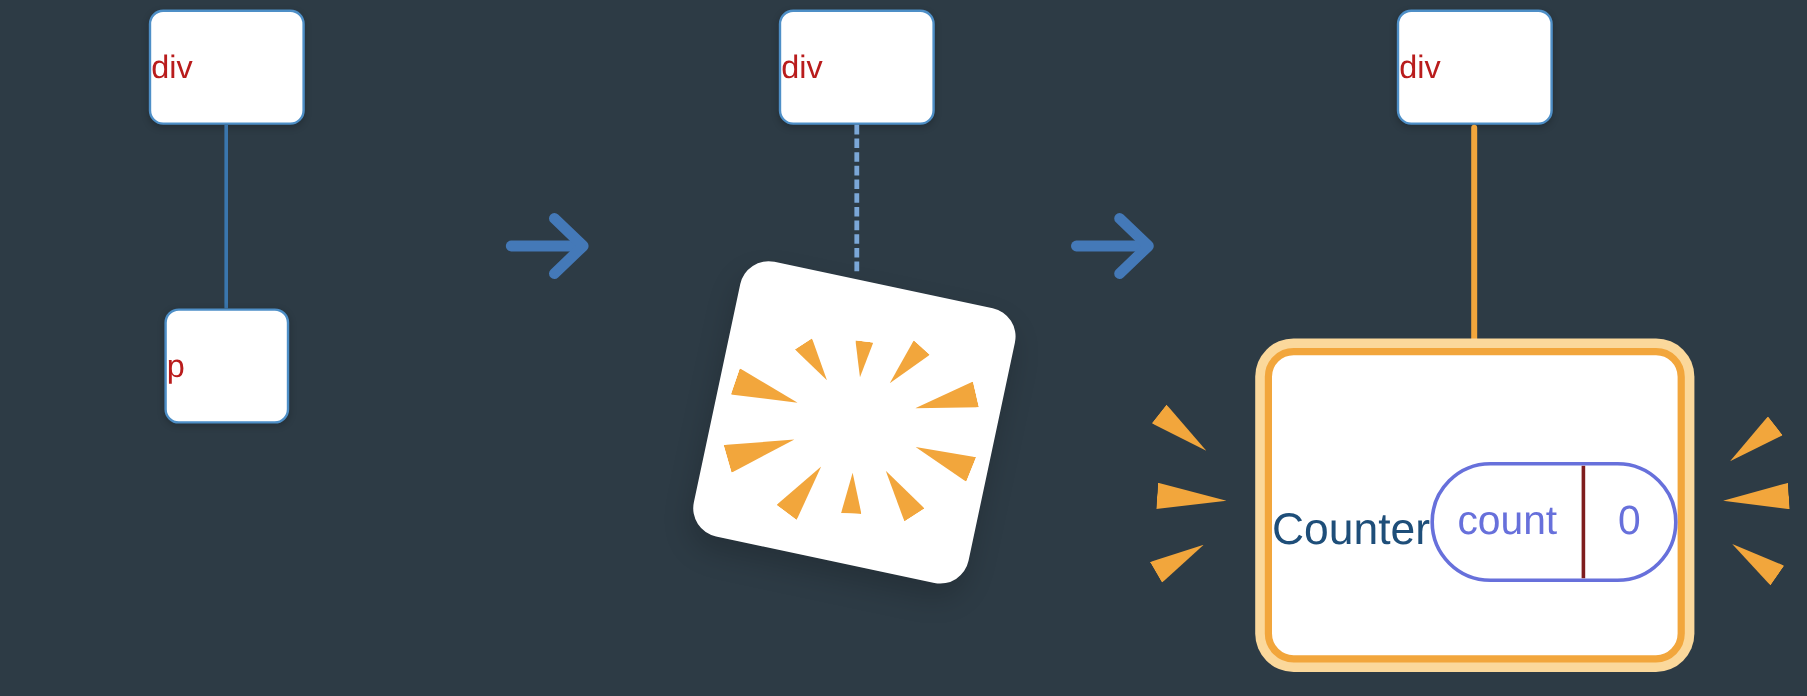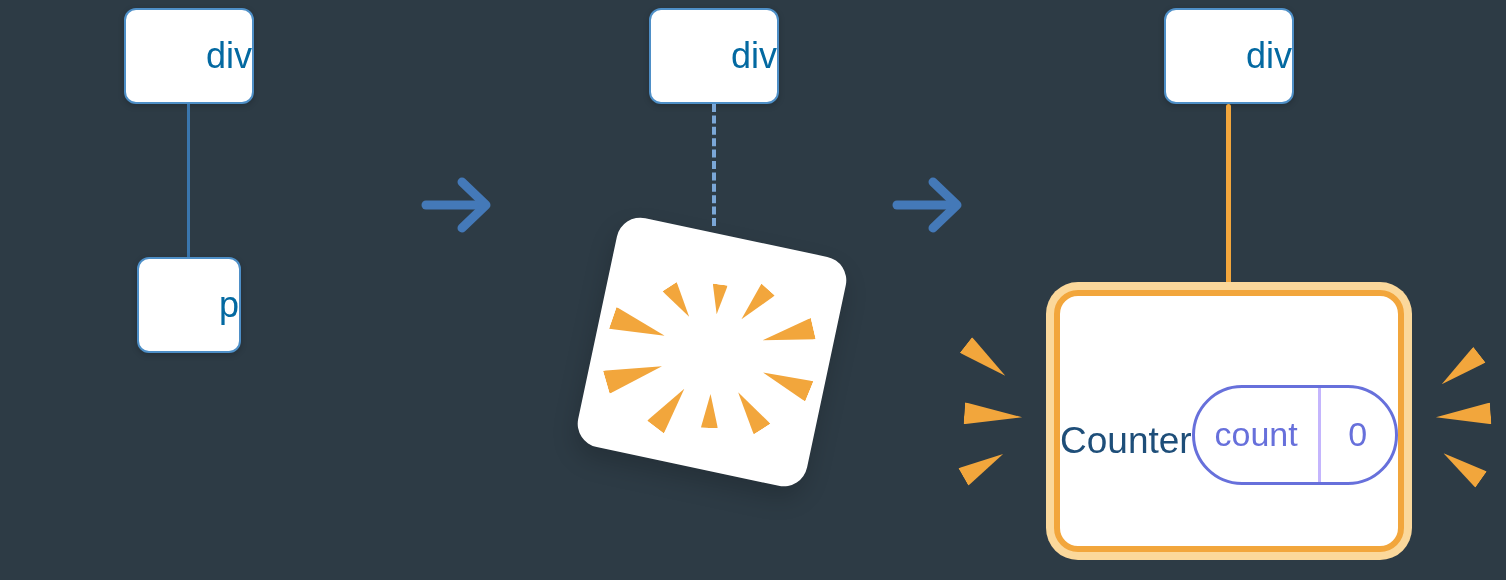--- a/index.html
+++ b/index.html
@@ -4,22 +4,22 @@
 <style>
   html,body { margin:0; padding:0; background:#2D3B45; }
   .canvas {
     position:relative; width:1506px; height:580px;
     background:#2D3B45; overflow:hidden;
     font-family:"Liberation Sans", sans-serif;
   }
   .node {
     position:absolute; background:#ffffff;
     border:2px solid #4E8FC7; border-radius:12px;
-    display:flex; align-items:center; justify-content:flex-end;
-    font-size:36px; font-weight:500; color:#0369a1;
+    display:flex; align-items:center; justify-content:flex-start;
+    font-size:27px; font-weight:500; color:#b91c1c;
     box-shadow:0 2px 6px rgba(0,0,0,0.20);
     box-sizing:border-box;
   }
   .edge { position:absolute; }
   .edge-solid-blue { width:3px; background:#3A76AD; }
   .edge-dashed { width:0; border-left:4px dashed #7BA7D7; }
   .edge-orange { width:5px; background:#F2A63C; border-radius:3px; }
   .arrow-svg { position:absolute; }
   .poof-card {
     position:absolute; left:595px; top:235px; width:234px; height:234px;
@@ -38,21 +38,21 @@
     box-sizing:border-box;
     display:flex; flex-direction:row; align-items:center;
   }
   .counter-title { margin-top:40px; font-size:37px; line-height:42px; font-weight:500; color:#1E4E79; }
   .state-pill {
     margin-top:27px; width:264px; height:100px;
     border:3px solid #6770DB; border-radius:56px;
     display:flex; box-sizing:border-box;
     color:#6770DB; font-size:34px; overflow:hidden; background:#ffffff;
   }
-  .state-key { flex:1.65; display:flex; align-items:center; justify-content:center; border-right:3px solid #c4b5fd; }
+  .state-key { flex:1.65; display:flex; align-items:center; justify-content:center; border-right:3px solid #7f1d1d; }
   .state-value { flex:1; display:flex; align-items:center; justify-content:center; }
 </style>
 </head>
 <body>
 
 <div class="canvas">
 
   <div class="node" style="left:124px; top:8px; width:130px; height:96px;">
     <span>div</span>
   </div>

